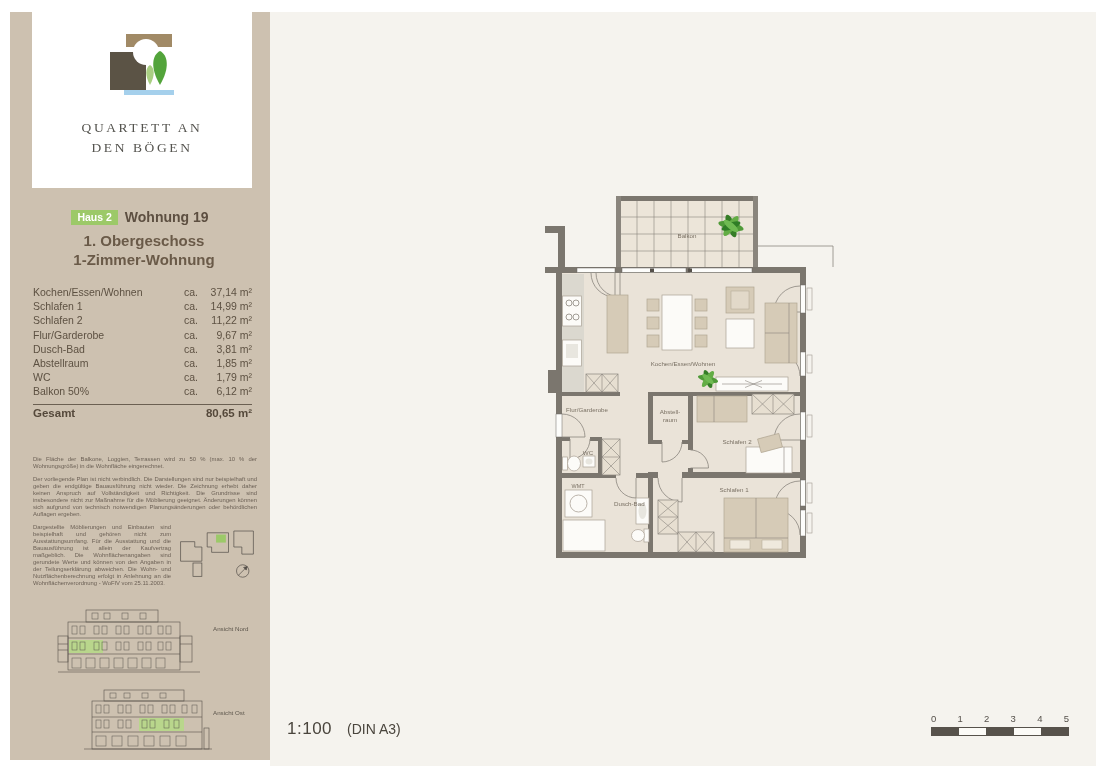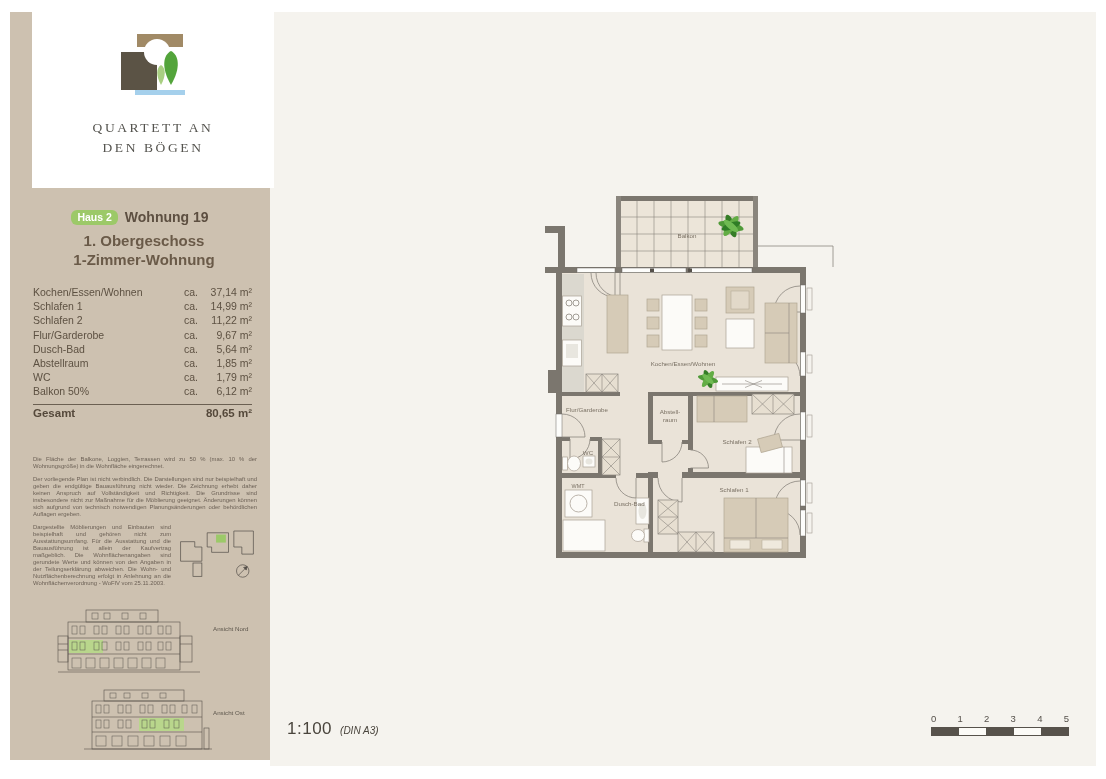--- a/index.html
+++ b/index.html
@@ -2,50 +2,50 @@
 <html><head>
 <meta charset="utf-8">
 <style>
   html,body{margin:0;padding:0;background:#ffffff;}
   #page{position:relative;width:1106px;height:779px;background:#ffffff;overflow:hidden;
         font-family:"Liberation Sans",sans-serif;}
   
   .main{position:absolute;left:270px;top:12px;width:826px;height:754px;background:#f5f3ee;}
   
   .sidebar{position:absolute;left:10px;top:12px;width:260px;height:748px;background:#cdc1b0;}
-  .logo-card{position:absolute;left:22px;top:-12px;width:242px;height:188px;background:#ffffff;
+  .logo-card{position:absolute;left:22px;top:-12px;width:220px;height:188px;background:#ffffff;
              text-align:center;}
   .logo-svg{margin-top:28px;}
   .brand-name{margin-top:14px;font-family:"Liberation Serif",serif;font-size:13.5px;
               letter-spacing:2.6px;line-height:20px;color:#54534e;}
   .unit-row{position:absolute;left:0;top:197px;width:100%;display:flex;justify-content:center;
             align-items:center;gap:7px;}
   .badge{background:#9cc968;color:#ffffff;font-size:10.5px;font-weight:bold;
-         padding:1px 6px 2px;border-radius:6px;}
+         padding:1px 6px 2px;border-radius:0;}
   .unit-label{color:#5d4f41;font-size:14px;font-weight:bold;}
   .page-title{position:absolute;left:4px;top:219px;width:100%;text-align:center;
               color:#6a5a48;font-size:15px;font-weight:bold;line-height:19px;}
   .atable{position:absolute;left:23px;top:273px;width:219px;color:#5d5142;font-size:10.5px;}
   .arow{display:flex;line-height:14.2px;}
   .alabel{flex:1;text-align:left;}
   .aca{width:24px;text-align:right;}
   .aval{width:54px;text-align:right;}
   .asep{border-top:1px solid #6b6052;margin-top:5px;}
   .atotal{display:flex;justify-content:space-between;font-weight:bold;font-size:11.5px;
           margin-top:2px;color:#55493b;}
   .disc{position:absolute;left:23px;top:444px;width:224px;color:#6d6257;}
   .disc p{margin:0 0 6px;font-size:5.9px;line-height:7px;text-align:justify;}
   .disc-row{display:flex;gap:6px;}
   .disc-row p{width:152px;}
   .elev-label{position:absolute;font-size:6.2px;color:#5d564c;}
   .elev{position:absolute;}
   
   .scale-note{position:absolute;left:287px;top:719px;color:#4a453d;}
   .scale-ratio{font-size:17px;letter-spacing:0.5px;}
-  .scale-sheet{font-size:10px;margin-left:8px;font-style:italic;}
+  .scale-sheet{font-size:14px;margin-left:15px;}
   .scale-bar{position:absolute;left:931px;top:713px;width:138px;}
   .ticks{display:flex;justify-content:space-between;font-size:9.5px;color:#55504a;
          padding:0 0 3px;}
   .segs{display:flex;height:7px;border:0.5px solid #57524b;}
   .seg{width:27.4px;height:100%;}
   .seg.d{background:#57524b;}
   .seg.w{background:#fcfbf7;border-left:0.5px solid #57524b;border-right:0.5px solid #57524b;}
   
   .plan{position:absolute;left:533px;top:186px;}
   .plabel{font-family:"Liberation Sans",sans-serif;font-size:6.2px;fill:#7a7164;}
@@ -112,21 +112,21 @@
         <span class="aval">11,22 m²</span>
       </div>
       <div class="arow">
         <span class="alabel">Flur/Garderobe</span>
         <span class="aca">ca.</span>
         <span class="aval">9,67 m²</span>
       </div>
       <div class="arow">
         <span class="alabel">Dusch-Bad</span>
         <span class="aca">ca.</span>
-        <span class="aval">5,64 m²</span>
+        <span class="aval">3,81 m²</span>
       </div>
       <div class="arow">
         <span class="alabel">Abstellraum</span>
         <span class="aca">ca.</span>
         <span class="aval">1,85 m²</span>
       </div>
       <div class="arow">
         <span class="alabel">WC</span>
         <span class="aca">ca.</span>
         <span class="aval">1,79 m²</span>

